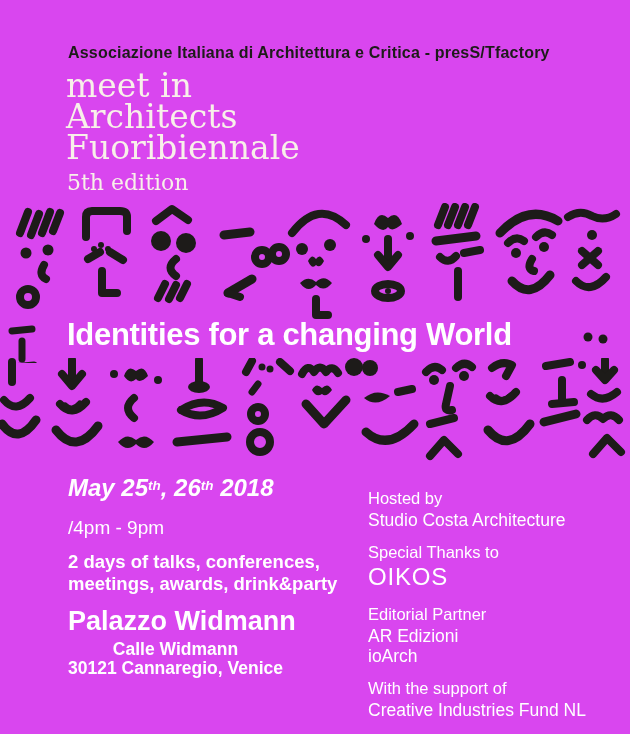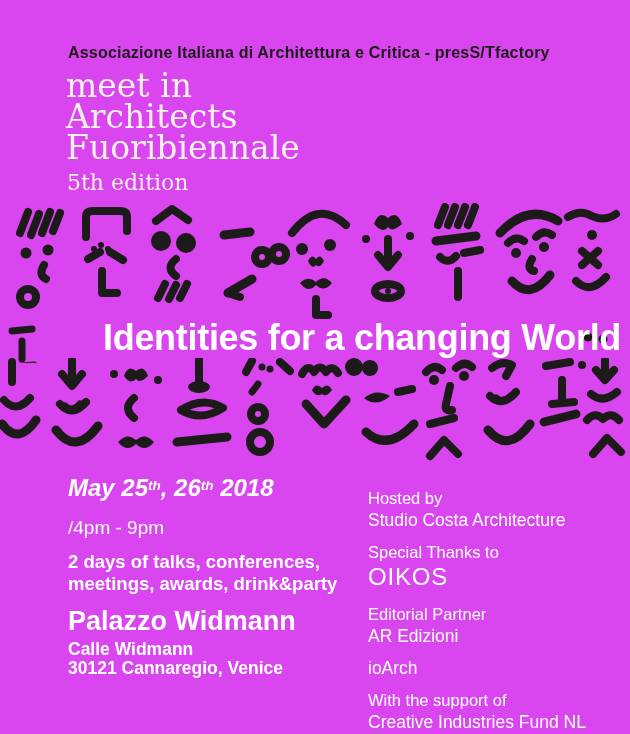--- a/index.html
+++ b/index.html
@@ -14,28 +14,28 @@
 
   .faces{position:absolute;left:0;z-index:1;}
   .faces-top{top:203px;}
   .faces-bottom{top:358px;}
   .doodle path{stroke:#1d1b19;stroke-width:8;fill:none;stroke-linecap:round;stroke-linejoin:round;}
   .doodle path.f, .doodle .f{fill:#1d1b19;stroke:none;}
   .doodle circle.st, .doodle ellipse.st{fill:none;stroke:#1d1b19;stroke-width:8;}
   .doodle path.thin{stroke-width:7;}
   .doodle path.fat{stroke-width:9;}
 
-  .headline{position:absolute;left:67px;top:317px;font-size:36px;font-weight:bold;letter-spacing:-0.3px;color:#ffffff;z-index:4;margin-left:36px;}
+  .headline{position:absolute;left:67px;top:317px;font-size:31px;font-weight:bold;letter-spacing:-0.3px;color:#ffffff;z-index:4;}
 
   .date{position:absolute;left:68px;top:474px;font-size:24px;font-weight:bold;color:#ffffff;z-index:3;font-style:italic;}
   .date .sup{font-size:0.56em;position:relative;top:-0.42em;}
   .time{position:absolute;left:68px;top:517px;font-size:19px;color:#ffffff;z-index:3;}
   .desc{position:absolute;left:68px;top:551px;font-size:18.5px;font-weight:bold;line-height:22px;color:#ffffff;z-index:3;}
   .venue-name{position:absolute;left:68px;top:606px;font-size:27px;font-weight:bold;color:#ffffff;z-index:3;}
-  .venue-addr{position:absolute;left:68px;top:640px;font-size:17.5px;font-weight:bold;line-height:19px;color:#ffffff;z-index:3;}
+  .venue-addr{position:absolute;left:68px;top:640px;font-size:17.5px;font-weight:bold;line-height:19px;color:#ffffff;z-index:3;text-align:center;}
 
   .credits{position:absolute;left:368px;top:488px;width:240px;z-index:3;color:#ffffff;}
   .credit-label{font-size:16.5px;line-height:20px;margin-top:12px;}
   .credit-label:first-child{margin-top:0;}
   .credit-name{font-size:17.5px;font-weight:normal;line-height:20px;margin-top:2px;}
   .credit-name.big{font-size:24px;line-height:30px;letter-spacing:0.8px;margin-top:0;}
 </style>
 </head>
 <body>
 
@@ -235,19 +235,19 @@
 
   <div class="credits">
     <div class="credit-label">Hosted by</div>
     <div class="credit-name">Studio Costa Architecture</div>
 
     <div class="credit-label">Special Thanks to</div>
     <div class="credit-name big">OIKOS</div>
 
     <div class="credit-label">Editorial Partner</div>
     <div class="credit-name">AR Edizioni</div>
-    <div class="credit-name" style="margin-top:12px;">ioArch</div>
+    <div class="credit-name" style="margin-top:0;">ioArch</div>
 
     <div class="credit-label">With the support of</div>
     <div class="credit-name">Creative Industries Fund NL</div>
   </div>
 
 </div>
 
 </body></html>

